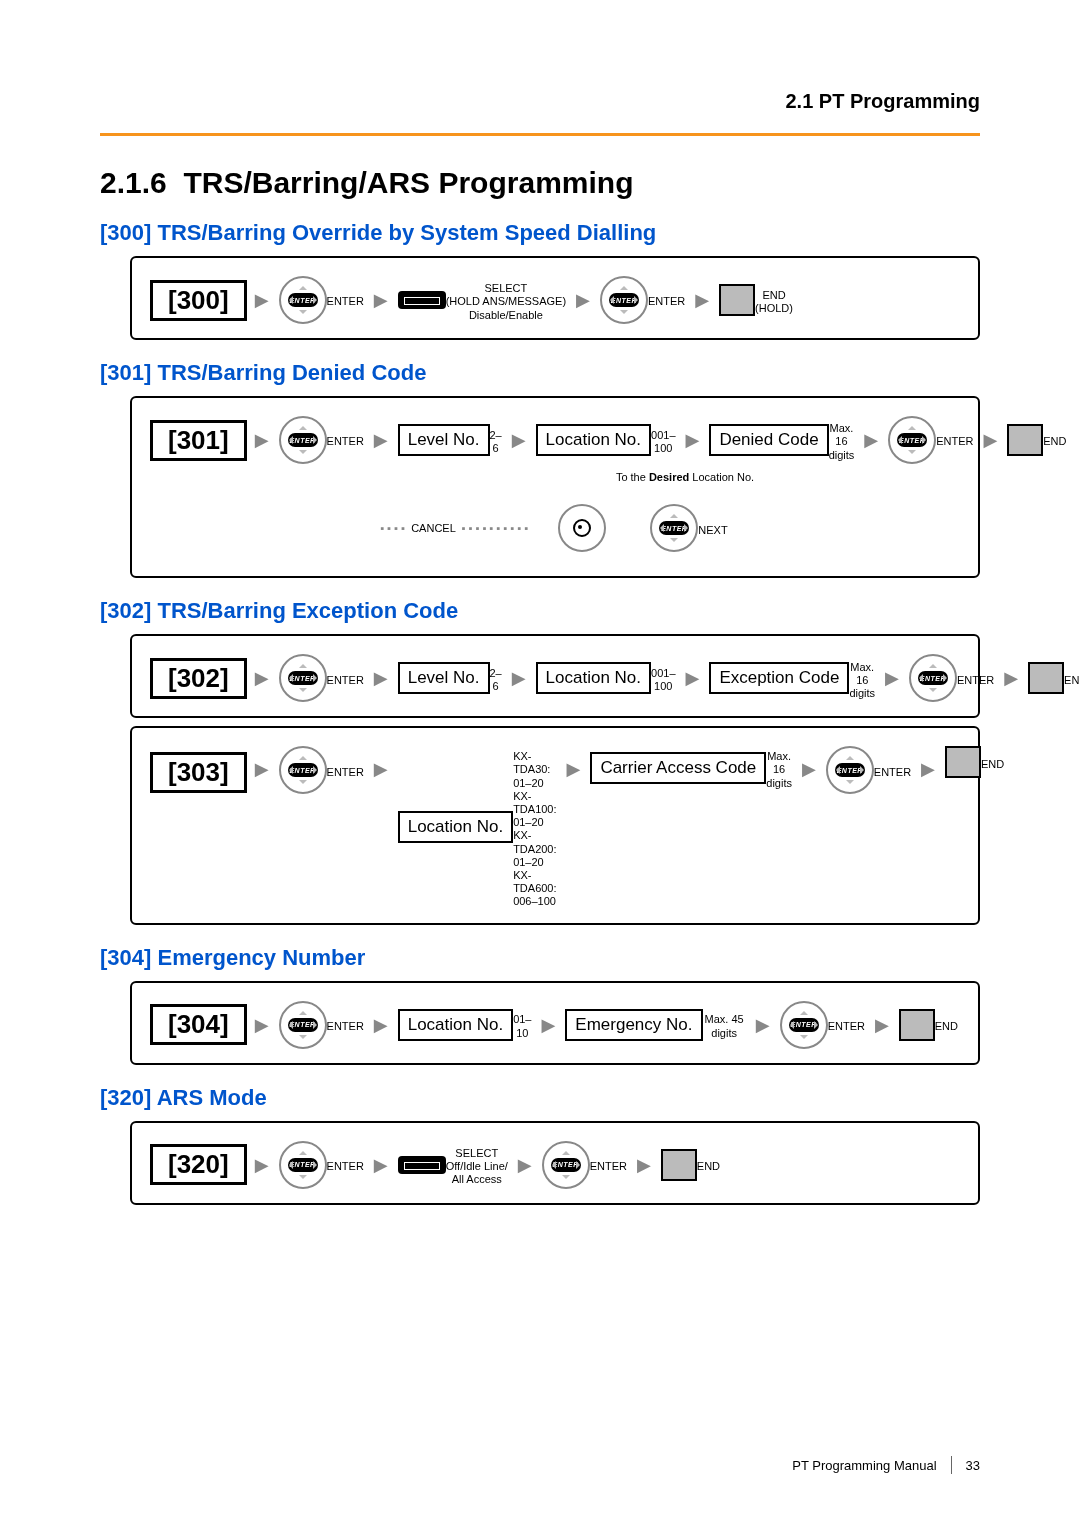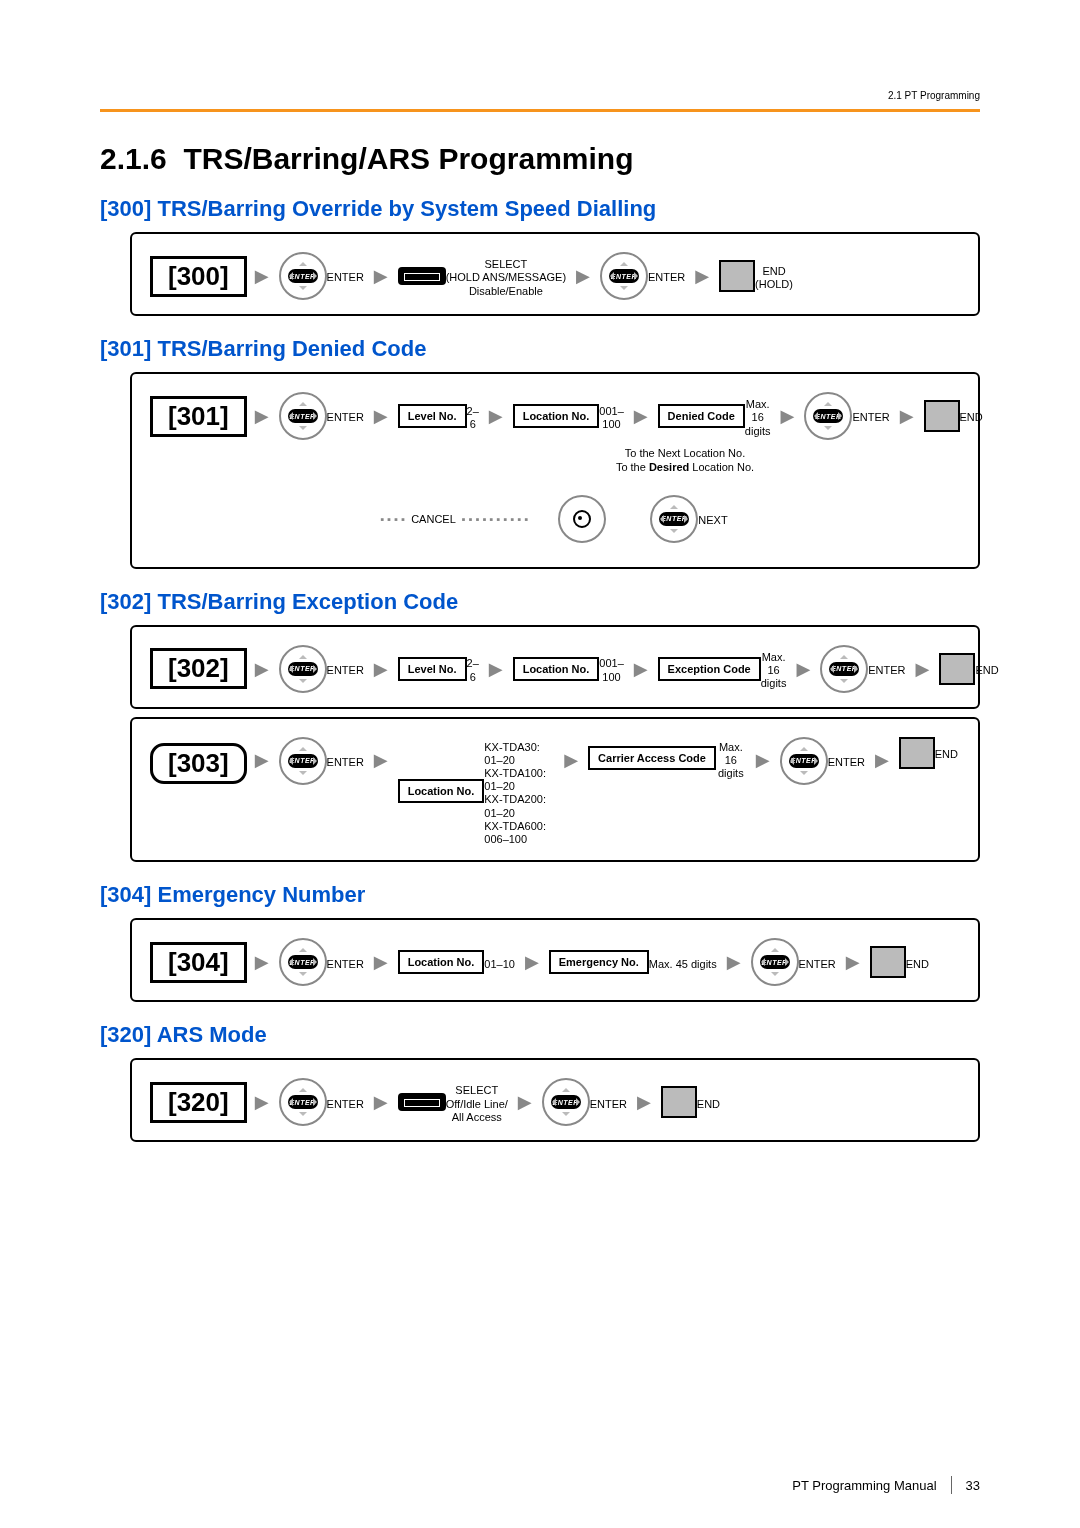--- a/index.html
+++ b/index.html
@@ -11,24 +11,24 @@
   .page {
     width: 1080px;
     min-height: 1528px;
     margin: 0 auto;
     padding: 90px 100px 40px 100px;
     box-sizing: border-box;
     position: relative;
   }
   .header-right {
     text-align: right;
-    font-size: 10px;
-    font-weight: normal;
+    font-size: 20px;
+    font-weight: bold;
     color: #000;
-    padding-bottom: 8px;
+    padding-bottom: 20px;
   }
   .orange-rule {
     height: 3px;
     background: #f7941d;
     margin-bottom: 30px;
   }
   h1.main-title {
     font-size: 30px;
     font-weight: bold;
     color: #000;
@@ -116,39 +116,39 @@
     position: relative;
   }
   .select-key::after {
     content:"";
     position:absolute;
     top:6px; left:6px; right:6px; height:6px;
     border:1px solid #fff;
   }
   .labelbox {
     border: 2.5px solid #000;
-    font-size: 11px;
-    font-weight: bold;
+    font-size: 17px;
+    font-weight: normal;
     padding: 4px 8px;
     white-space: nowrap;
   }
   .holdbox {
     width: 32px; height: 28px;
     background: #bbb;
     border: 2px solid #000;
   }
   .notes-below {
     font-size: 11px;
     text-align: center;
     margin-top: 6px;
   }
   .notes-below div { line-height: 1.3; }
   .footer {
     position: absolute;
-    bottom: 34px;
+    bottom: 54px;
     right: 100px;
     font-size: 13px;
     display: flex;
     align-items: center;
     gap: 14px;
   }
   .footer .divider {
     width: 1px; height: 18px; background: #666;
   }
   .cancel-row {
@@ -273,23 +273,20 @@
         <div class="below">ENTER</div>
       </div>
       <span class="arrow">▶</span>
       <div class="captioned">
         <div class="holdbox"></div>
         <div class="below">END</div>
       </div>
     </div>
     <div class="notes-below" style="margin-left:260px;">
       <div>
-        <span>To the Next Location No.</span>
-      </div>
-      <div>
         To the <b>Desired</b> Location No.
       </div>
     </div>
     <div class="cancel-row">
       <div style="display:flex;align-items:center;gap:6px;">
         <span style="color:#888;">▪ ▪ ▪ ▪</span>
         <span>CANCEL</span>
         <span style="color:#888;">▪ ▪ ▪ ▪ ▪ ▪ ▪ ▪ ▪ ▪</span>
       </div>
       <div class="captioned" style="margin-left:-10px;">
@@ -354,21 +351,21 @@
       <span class="arrow">▶</span>
       <div class="captioned">
         <div class="holdbox"></div>
         <div class="below">END</div>
       </div>
     </div>
   </div>
 
   <div class="flowbox">
     <div class="flowrow" style="align-items:flex-start;">
-      <span class="code" style="margin-top:6px;border-radius:14px;">[303]</span>
+      <span class="code" style="margin-top:6px;">[303]</span>
       <span class="arrow" style="margin-top:12px;">▶</span>
       <div class="captioned">
         <div class="enter-btn">
           <span class="tri-up"></span>
             <span class="tri-down"></span>
             <span class="tri-left"></span>
             <span class="tri-right"></span>
           <span class="pill">ENTER</span>
         </div>
         <div class="below">ENTER</div>

